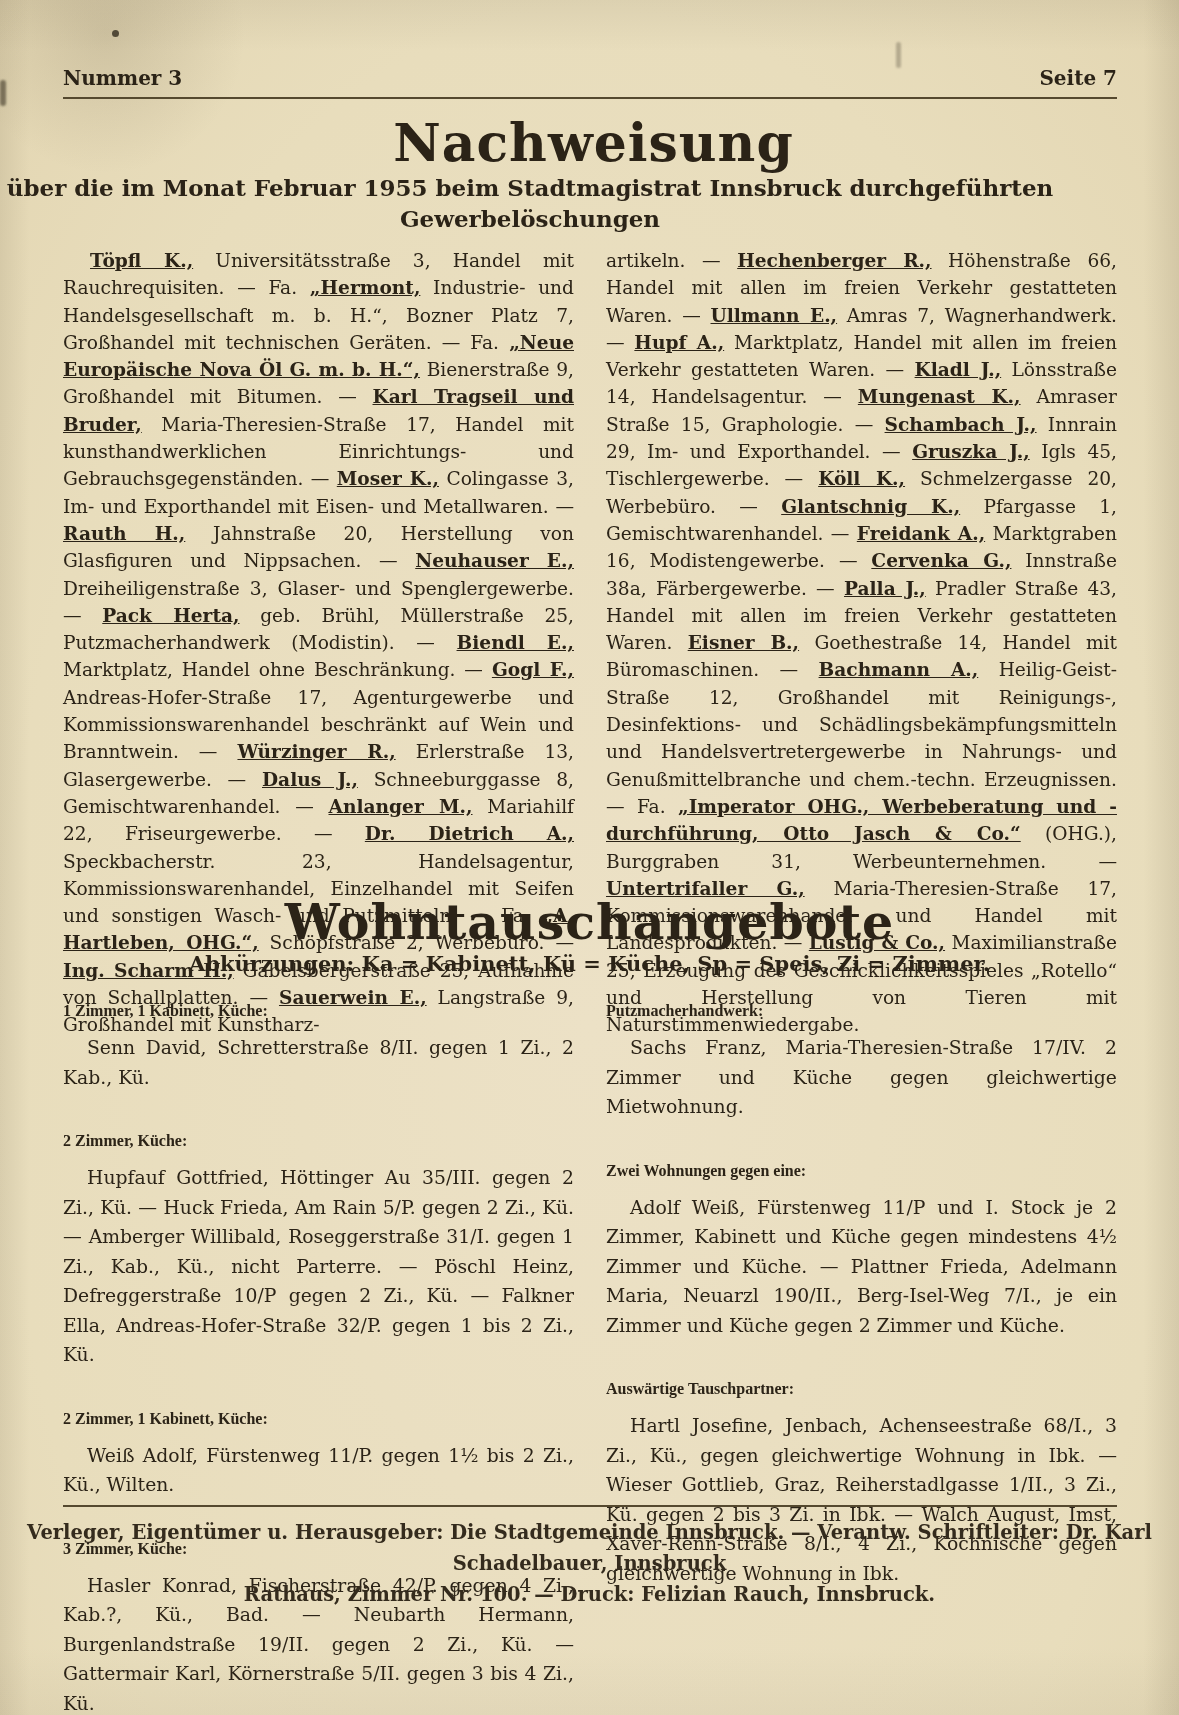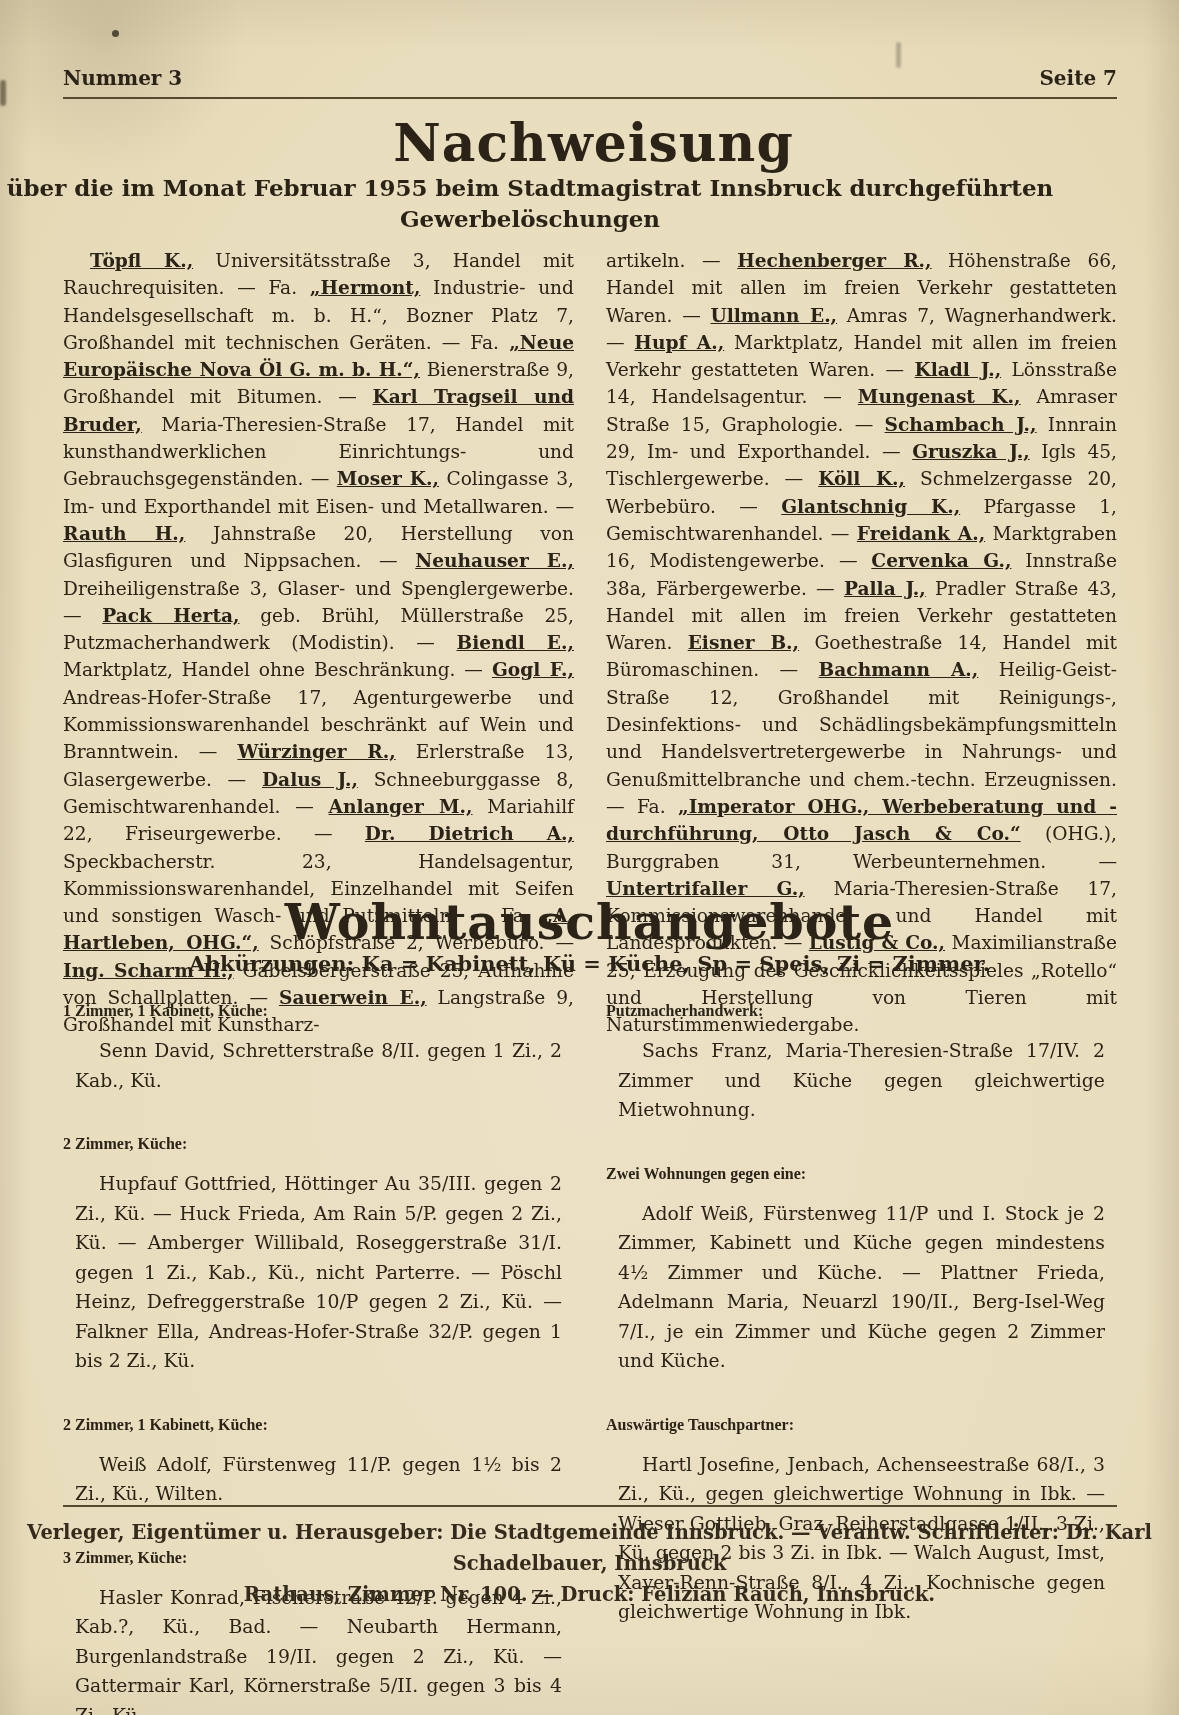--- a/index.html
+++ b/index.html
@@ -58,21 +58,21 @@
   .abbrev{
     position:absolute;top:951px;left:0;width:1179px;
     text-align:center;font-size:21px;font-weight:bold;
   }
   .cols.exchange{top:998px;}
   .sect h3{
     margin:36px 0 9px 0;font-size:16px;line-height:26px;font-family:Liberation Serif, serif;
   }
   .sect:first-child h3{margin-top:0;}
   .sect p{
-    margin:12px;text-align:justify;text-indent:24px;
+    margin:0;text-align:justify;text-indent:24px;
     font-size:18.8px;line-height:29.5px;
   }
 
   .foot-rule{
     position:absolute;top:1505px;left:63px;width:1054px;height:0;
     border-top:2px solid #55492f;
   }
   .imprint{
     position:absolute;top:1517px;left:0;width:1179px;
     text-align:center;font-size:19.5px;line-height:31px;font-weight:bold;

